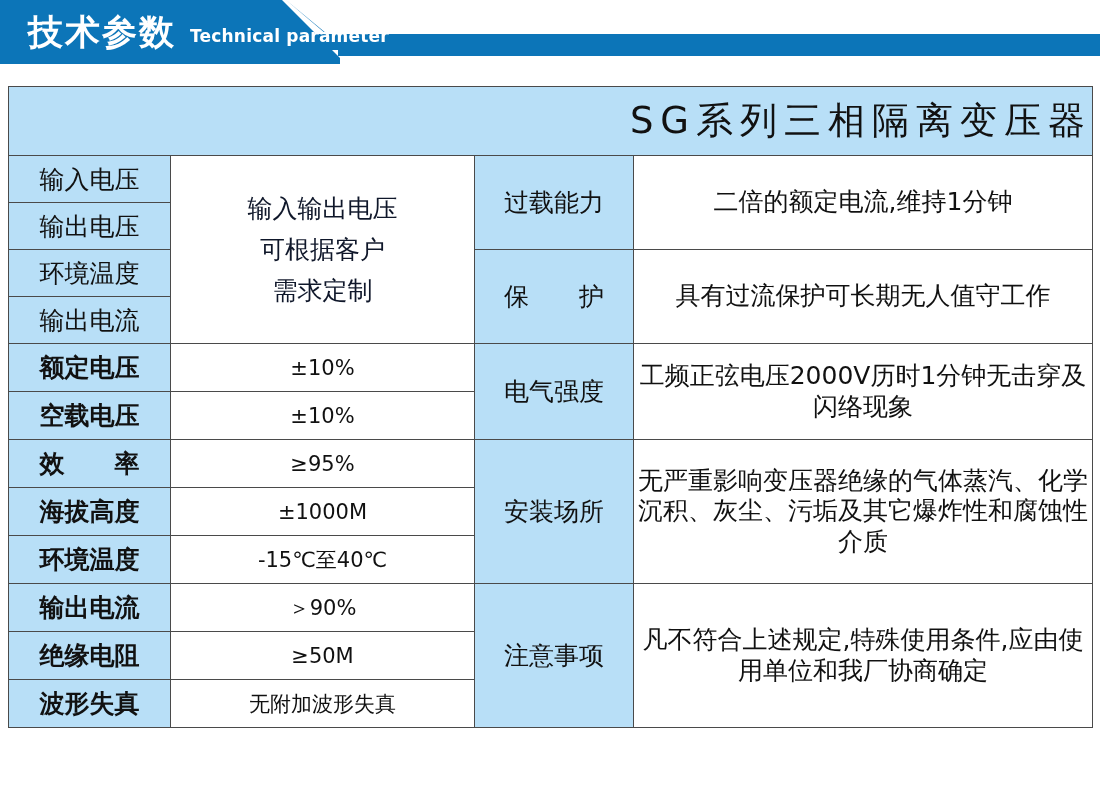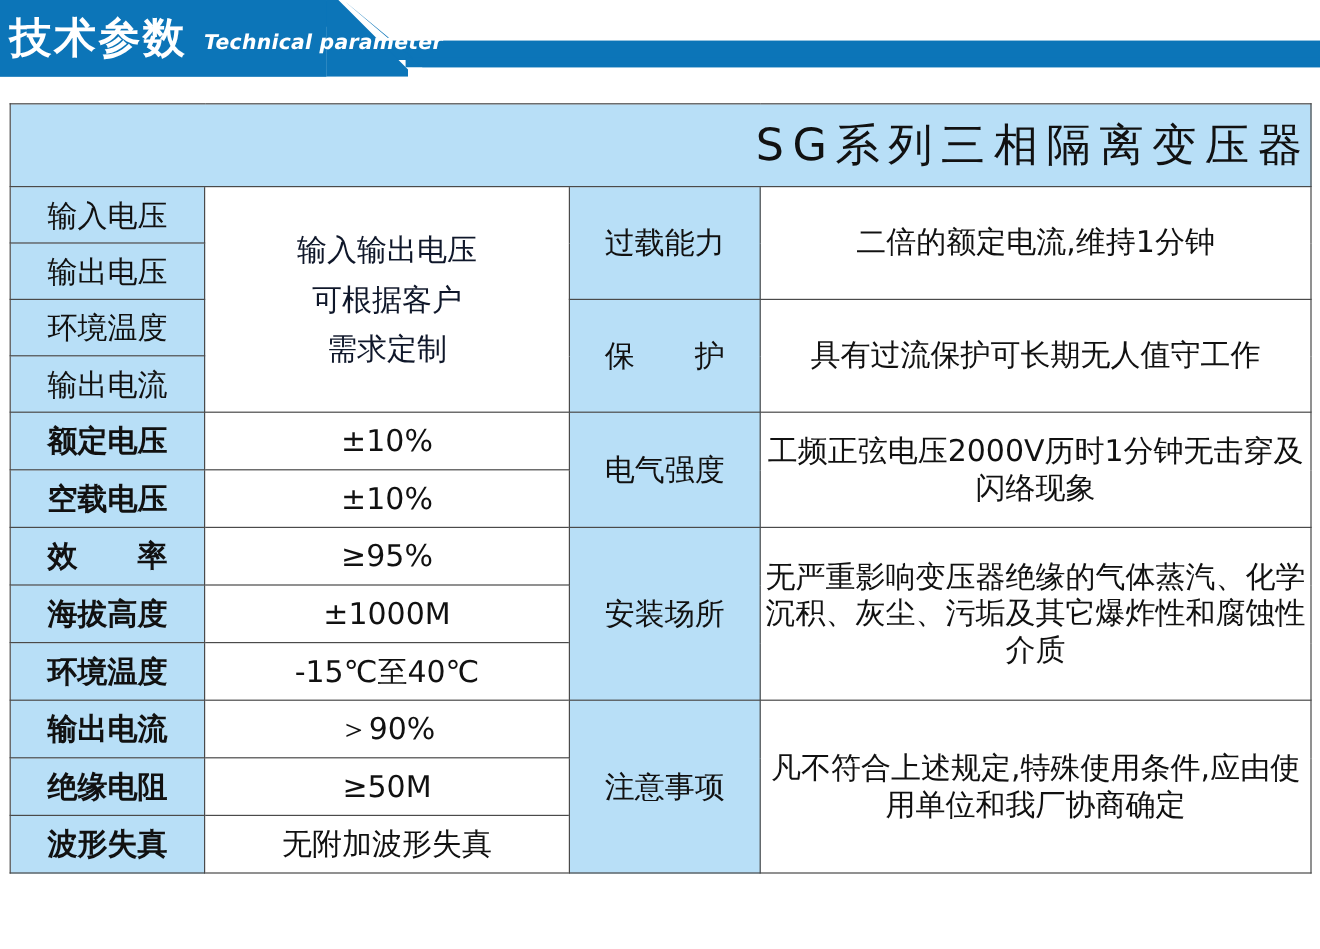--- a/index.html
+++ b/index.html
@@ -31,42 +31,41 @@
     width: 1100px;
     height: 64px;
   }
   .banner-inner {
     position: absolute;
     left: 0;
     top: 0;
     height: 64px;
     display: flex;
     align-items: center;
-    padding-left: 8px;
+    padding-left: 28px;
     box-sizing: border-box;
   }
   .banner-cn {
     color: #ffffff;
     font-size: 35px;
     font-weight: bold;
     letter-spacing: 2px;
     line-height: 1;
     white-space: nowrap;
   }
   .banner-en {
     color: #ffffff;
     font-size: 17px;
     font-weight: bold;
     margin-left: 14px;
     letter-spacing: 0.2px;
     line-height: 1;
     white-space: nowrap;
     position: relative;
     top: 4px;
-    font-style: italic;
   }
 
   
   .spec-table {
     position: absolute;
     left: 8px;
     top: 86px;
     width: 1084px;
     border-collapse: collapse;
     table-layout: fixed;
@@ -91,21 +90,21 @@
     background: #b8dff7;
     text-align: center;
     font-size: 25px;
     color: #111111;
     white-space: nowrap;
   }
 
   .val {
     background: #ffffff;
     text-align: center;
-    font-size: 25px;
+    font-size: 21px;
     color: #111111;
     white-space: nowrap;
   }
 
   .val-red {
     background: #ffffff;
     text-align: center;
     color: #0f172a;
     font-size: 25px;
     line-height: 1.65;

